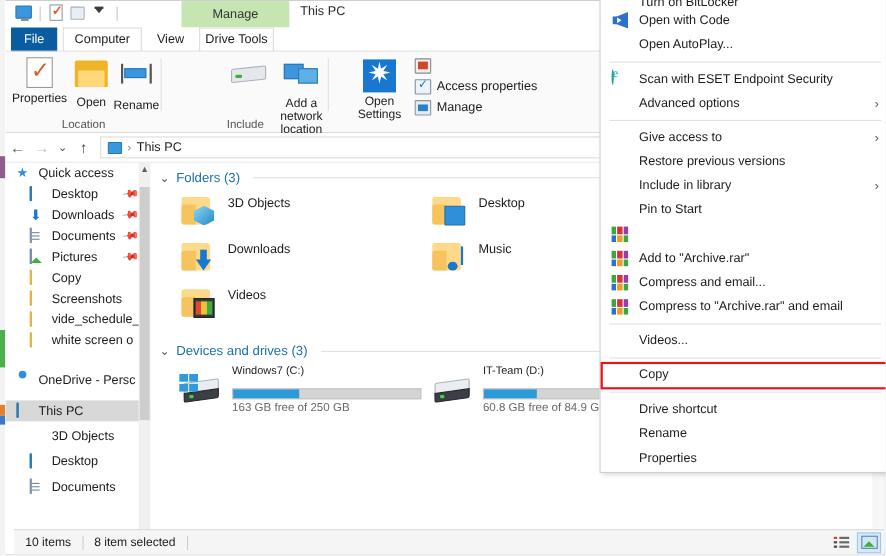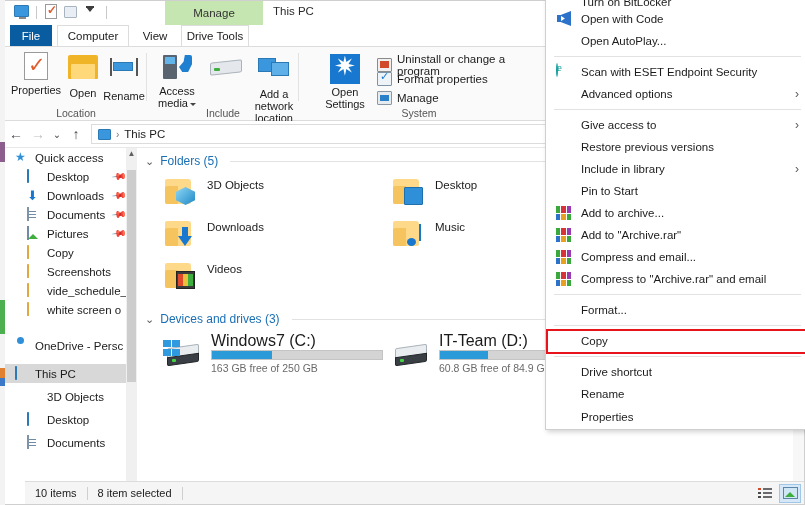--- a/index.html
+++ b/index.html
@@ -193,30 +193,30 @@
   .dico { width:40px; height:34px; position:relative; flex:0 0 auto; margin-top:8px; }
   .dico .drv { position:absolute; left:4px; top:6px; width:32px; height:15px; background:#e9edf0;
                border:1px solid #a9b2ba; border-radius:2px; transform:skewY(-8deg); }
   .dico .drv2 { position:absolute; left:4px; top:15px; width:32px; height:9px; background:#3a3f45;
                 border:1px solid #23272b; border-radius:0 0 2px 2px; transform:skewY(-8deg); }
   .dico .led { position:absolute; left:9px; top:19px; width:4px; height:3px; background:#45d045; border-radius:1px; z-index:3;}
   .dico .winlogo { position:absolute; left:0px; top:0px; width:17px; height:16px;
                    display:grid; grid-template-columns:1fr 1fr; grid-template-rows:1fr 1fr; gap:1.5px; z-index:4;}
   .dico .winlogo i { background:#2f9ae0; display:block; }
   .dinfo { flex:1; padding-right:8px; }
-  .dname { font-size:16px; color:#1b1b1b; margin-bottom:0; }
+  .dname { font-size:10px; color:#1b1b1b; margin-bottom:10px; }
   .dbar { height:10px; background:#d4d4d4; border:1px solid #c4c4c4; }
   .dbar .fill { height:100%; background:#2a9bd8; }
   .dfree { font-size:10.5px; color:#6a6a6a; margin-top:2px; }
 
   
   .content-scroll { position:absolute; right:0; top:0; width:11px; height:100%; background:#f7f7f7; }
 
   
-  .status { position:absolute; left:20px; right:0; bottom:0; height:23px; background:#f5f5f5;
+  .status { position:absolute; left:8px; right:0; bottom:0; height:23px; background:#f5f5f5;
             border-top:1px solid #dcdcdc; display:flex; align-items:center; }
   .status .st { font-size:11px; color:#1b1b1b; padding:0 10px; }
   .status .stsep { width:1px; height:13px; background:#cfcfcf; }
   .status .spacer { flex:1; }
   .viewbtn { width:22px; height:19px; display:flex; align-items:center; justify-content:center;
              margin-right:3px; cursor:default; }
   .viewbtn.active { background:#d6e8f7; border:1px solid #9fc8e8; }
   .vb-details { width:14px; height:11px; position:relative; }
   .vb-details i { position:absolute; left:0; width:3px; height:2px; background:#d04a2a; }
   .vb-details i:nth-child(1){top:0;} .vb-details i:nth-child(2){top:4px;background:#4a4a4a;} .vb-details i:nth-child(3){top:8px;background:#4a4a4a;}
@@ -322,29 +322,20 @@
                 <span class="cr"></span>
               </div>
             </div>
           <div class="blbl">Rename</div>
         </div>
         <div class="glabel">Location</div>
         <div class="gdiv"></div>
       </div>
 
       <div class="rgroup" style="left:142px; width:152px;">
-        <div class="bigbtn" style="left:6px; width:48px;">
-          <div class="bico">
-              <div class="g-media">
-                <span class="tower"></span>
-                <span class="note"></span>
-              </div>
-            </div>
-          <div class="blbl"><span>Access media</span><span class="caret"></span></div>
-        </div>
         <div class="bigbtn" style="left:53px; width:52px;">
           <div class="bico">
               <div class="g-netdrive">
                 <span class="body"></span>
                 <span class="grn"></span>
               </div>
             </div>
         </div>
         <div class="bigbtn" style="left:103px; width:48px;">
           <div class="bico">
@@ -361,31 +352,29 @@
 
       <div class="rgroup" style="left:294px; width:240px;">
         <div class="bigbtn" style="left:18px; width:56px;">
           <div class="bico" style="margin-top:2px;">
               <div class="g-gear"></div>
             </div>
           <div class="blbl">Open Settings</div>
         </div>
         <div class="smallbtn" style="left:78px; top:6px;">
           <span class="sico s-uninst"></span>
-          <span>Uninstall or change a program</span>
         </div>
         <div class="smallbtn" style="left:78px; top:25px;">
           <span class="sico s-sysprop"></span>
-          <span>Format properties</span>
+          <span>Access properties</span>
         </div>
         <div class="smallbtn" style="left:78px; top:44px;">
           <span class="sico s-manage"></span>
           <span>Manage</span>
         </div>
-        <div class="glabel" style="left:40px; right:40px;">System</div>
       </div>
     </div>
 
     <div class="addrbar">
       <div class="navbtn">←</div>
       <div class="navbtn dim">→</div>
       <div class="navbtn small">⌄</div>
       <div class="navbtn">↑</div>
       <div class="addrfield">
         <span class="addr-pcicon"></span>
@@ -468,21 +457,21 @@
           <div class="ar up">▲</div>
           <div class="thumb"></div>
           <div class="ar dn">▼</div>
         </div>
       </div>
 
       <div class="content">
 
         <div class="grouphdr">
           <span class="chev">⌄</span>
-          <span class="gtitle">Folders (5)</span>
+          <span class="gtitle">Folders (3)</span>
           <span class="gline"></span>
         </div>
 
         <div class="tiles">
           <div class="tilerow">
             <div class="tile">
               <span class="fico">
                 <span class="back"></span>
                   <span class="front"></span>
                   <span class="ovl ov-3d"></span>
@@ -659,21 +648,20 @@
         <span class="mi-icon">
             <span class="ic-rar">
               <i></i>
               <i></i>
               <i></i>
               <i></i>
               <i></i>
               <i></i>
             </span>
           </span>
-        <span class="mlbl">Add to archive...</span>
       </div>
       <div class="mi">
         <span class="mi-icon">
             <span class="ic-rar">
               <i></i>
               <i></i>
               <i></i>
               <i></i>
               <i></i>
               <i></i>
@@ -703,21 +691,21 @@
               <i></i>
               <i></i>
               <i></i>
             </span>
           </span>
         <span class="mlbl">Compress to "Archive.rar" and email</span>
       </div>
       <div class="msep"></div>
       <div class="mi">
         <span class="mi-icon mi-blank"></span>
-        <span class="mlbl">Format...</span>
+        <span class="mlbl">Videos...</span>
       </div>
       <div class="msep"></div>
       <div class="mi">
         <span class="mi-icon mi-blank"></span>
         <span class="mlbl">Copy</span>
       </div>
       <div class="msep"></div>
       <div class="mi">
         <span class="mi-icon mi-blank"></span>
         <span class="mlbl">Drive shortcut</span>

